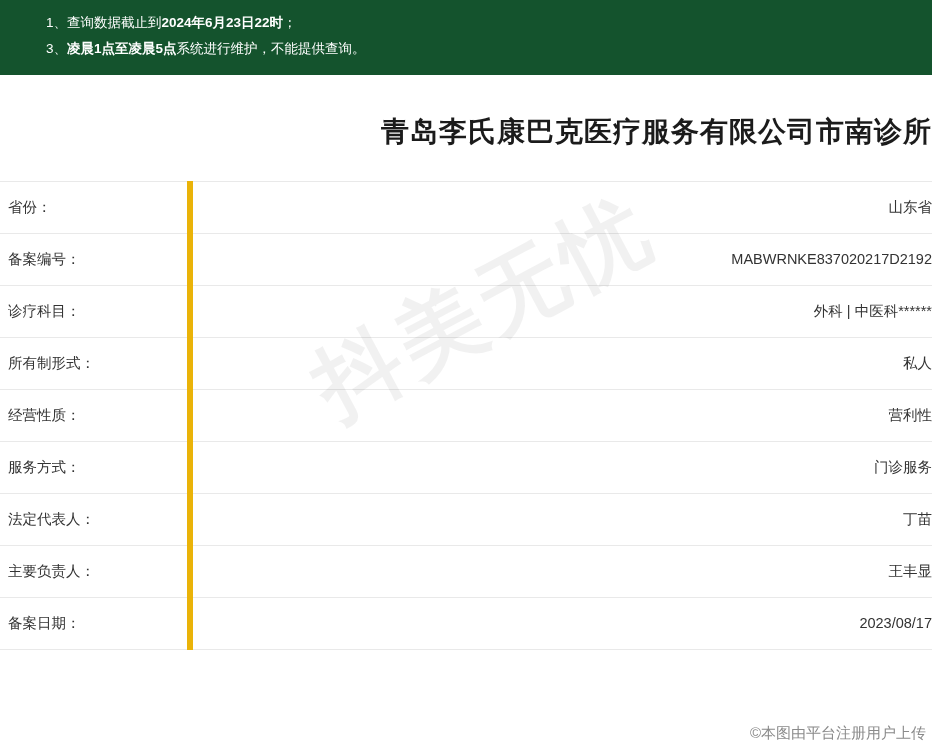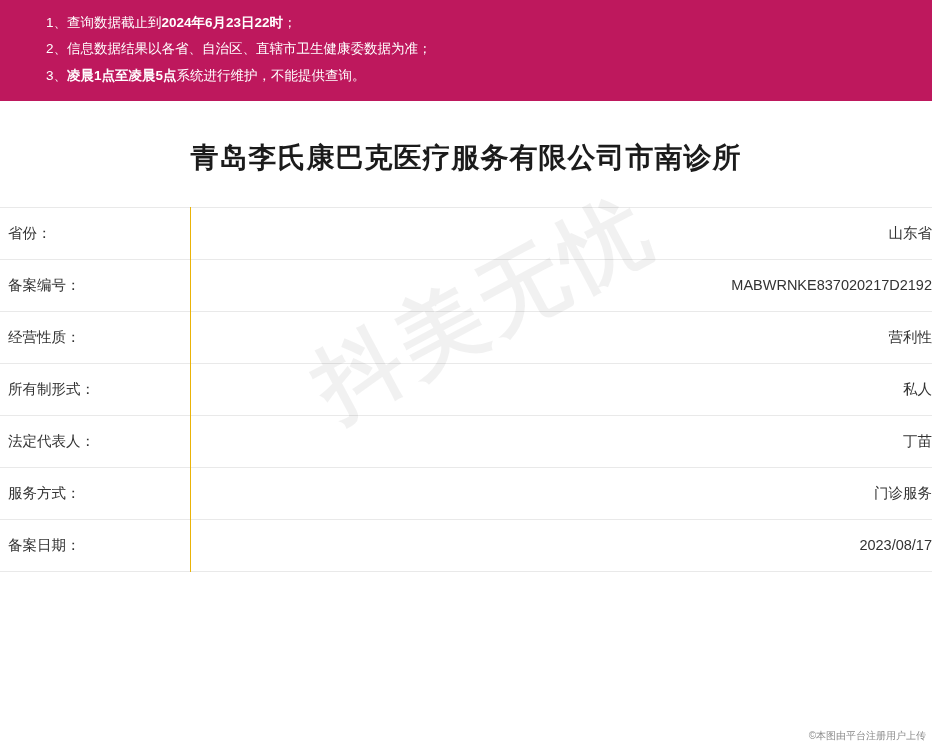--- a/index.html
+++ b/index.html
@@ -11,41 +11,41 @@
     width: 932px;
     height: 747px;
     background: #ffffff;
     font-family: "Liberation Sans", sans-serif;
     overflow: hidden;
     position: relative;
   }
 
   
   .notice {
-    background: #be185d;
+    background: #14532d;
     color: #ffffff;
     padding: 10px 0 12px 0;
     font-size: 13.5px;
     line-height: 1.95;
   }
   .notice-line {
     padding-left: 46px;
     white-space: nowrap;
   }
   .notice-line .num {
     letter-spacing: 0;
   }
   .notice-line b {
     font-weight: bold;
   }
 
   
   .title-wrap {
     padding: 38px 0 30px 0;
-    text-align: center;
+    text-align: right;
   }
   .title {
     font-size: 28px;
     font-weight: bold;
     color: #1b1b1b;
     letter-spacing: 1px;
   }
 
   
   .info-table {
@@ -62,21 +62,21 @@
   .info-table td {
     padding: 16px 0 16px 0;
     font-size: 14.5px;
     color: #333333;
     vertical-align: middle;
   }
   .cell-label {
     width: 190px;
     padding-left: 8px !important;
     color: #262626;
-    border-right: 1px solid #eab308;
+    border-right: 6px solid #eab308;
   }
   .cell-value {
     padding-left: 24px !important;
     color: #3a3a3a;
     text-align: right;
   }
 
   
   .watermark {
     position: absolute;
@@ -89,34 +89,31 @@
     pointer-events: none;
     user-select: none;
     white-space: nowrap;
     letter-spacing: 6px;
     font-family: "Liberation Serif", serif;
   }
   .corner-mark {
     position: absolute;
     right: 6px;
     bottom: 4px;
-    font-size: 10px;
+    font-size: 15px;
     color: #8a8a8a;
     white-space: nowrap;
   }
 </style>
 </head>
 <body>
 
 <div class="notice">
   <div class="notice-line">
     <span class="num">1、</span><span>查询数据截止到</span><b>2024年6月23日22时</b><span>；</span>
-  </div>
-  <div class="notice-line">
-    <span class="num">2、</span><span>信息数据结果以各省、自治区、直辖市卫生健康委数据为准；</span>
   </div>
   <div class="notice-line">
     <span class="num">3、</span><b>凌晨1点至凌晨5点</b><span>系统进行维护，不能提供查询。</span>
   </div>
 </div>
 
 <div class="title-wrap">
   <div class="title">青岛李氏康巴克医疗服务有限公司市南诊所</div>
 </div>
 
@@ -124,34 +121,42 @@
   <tbody>
     <tr>
       <td class="cell-label">省份：</td>
       <td class="cell-value">山东省</td>
     </tr>
     <tr>
       <td class="cell-label">备案编号：</td>
       <td class="cell-value">MABWRNKE837020217D2192</td>
     </tr>
     <tr>
-      <td class="cell-label">经营性质：</td>
-      <td class="cell-value">营利性</td>
+      <td class="cell-label">诊疗科目：</td>
+      <td class="cell-value">外科 | 中医科******</td>
     </tr>
     <tr>
       <td class="cell-label">所有制形式：</td>
       <td class="cell-value">私人</td>
     </tr>
     <tr>
+      <td class="cell-label">经营性质：</td>
+      <td class="cell-value">营利性</td>
+    </tr>
+    <tr>
+      <td class="cell-label">服务方式：</td>
+      <td class="cell-value">门诊服务</td>
+    </tr>
+    <tr>
       <td class="cell-label">法定代表人：</td>
       <td class="cell-value">丁苗</td>
     </tr>
     <tr>
-      <td class="cell-label">服务方式：</td>
-      <td class="cell-value">门诊服务</td>
+      <td class="cell-label">主要负责人：</td>
+      <td class="cell-value">王丰显</td>
     </tr>
     <tr>
       <td class="cell-label">备案日期：</td>
       <td class="cell-value">2023/08/17</td>
     </tr>
   </tbody>
 </table>
 
 <div class="watermark">抖美无忧</div>
 <div class="corner-mark">©本图由平台注册用户上传</div>

